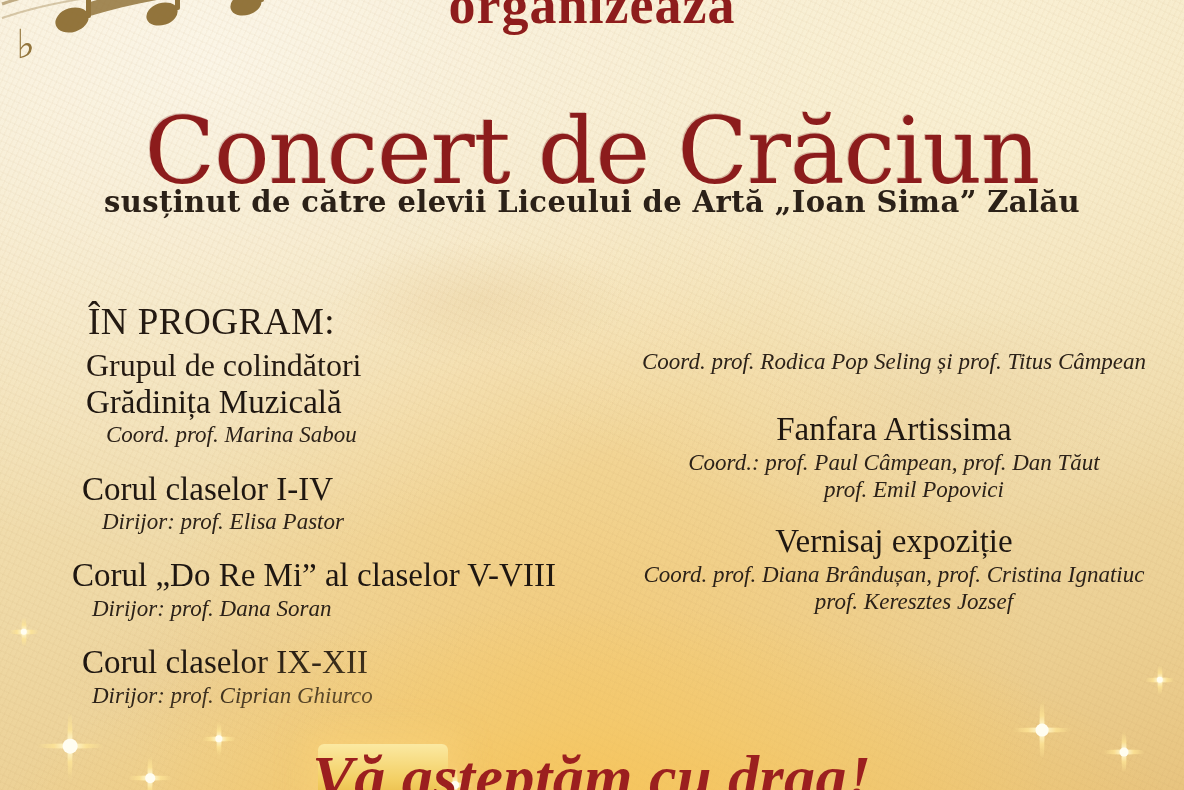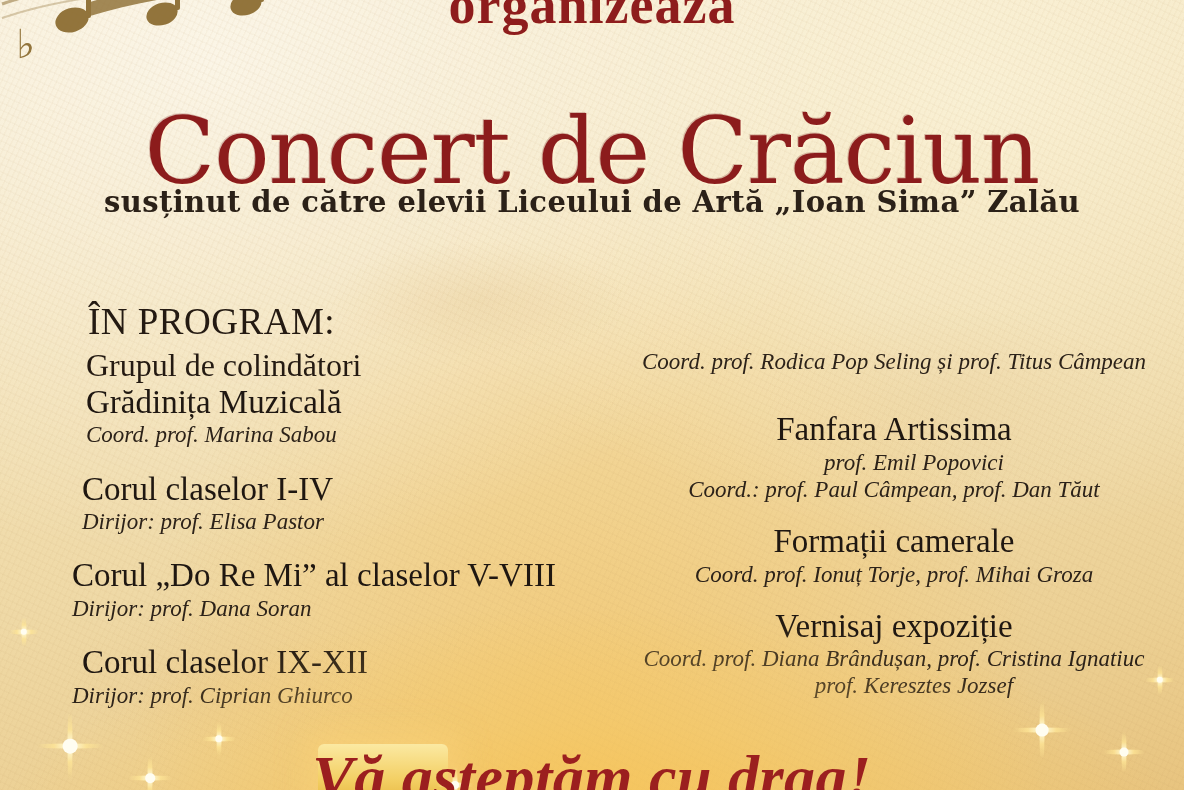--- a/index.html
+++ b/index.html
@@ -151,21 +151,21 @@
     font-style: italic;
     font-size: 23px;
     line-height: 1.18;
     text-align: center;
     color: #2c2219;
   }
   .sub.ind { padding-left: 40px; }
 
   .col-left .pre, .col-left .name, .col-left .sub { text-align: left; }
   .col-left .name { padding-left: 10px; }
-  .col-left .sub  { padding-left: 10px; }
+  .col-left .sub  { padding-left: 10px; margin-left: 20px; }
   .col-left .entry.first .name,
   .col-left .entry.first .pre,
   .col-left .entry.first .sub { padding-left: 14px; }
 
   .col-right .sub.ind { text-align: center; }
 
   
   .bottom-line {
     position: absolute;
     top: 742px;
@@ -260,26 +260,22 @@
       <div class="sub" style="padding-left:0;">Dirijor: prof. Ciprian Ghiurco</div>
     </div>
   </div>
 
   <div class="col col-right">
     <div class="entry">
       <div class="sub">Coord. prof. Rodica Pop Seling și prof. Titus Câmpean</div>
     </div>
     <div class="entry" style="margin-top:36px;">
       <div class="name">Fanfara Artissima</div>
+      <div class="sub">Coord.: prof. Paul Câmpean, prof. Dan Tăut</div>
       <div class="sub ind">prof. Emil Popovici</div>
-      <div class="sub">Coord.: prof. Paul Câmpean, prof. Dan Tăut</div>
-    </div>
-    <div class="entry" style="margin-top:20px;">
-      <div class="name">Formații camerale</div>
-      <div class="sub">Coord. prof.  Ionuț Torje, prof. Mihai Groza</div>
     </div>
     <div class="entry" style="margin-top:20px;">
       <div class="name">Vernisaj expoziție</div>
       <div class="sub">Coord. prof.  Diana Brândușan, prof. Cristina Ignatiuc</div>
       <div class="sub ind">prof. Keresztes Jozsef</div>
     </div>
   </div>
 
   <div class="gold-glow"></div>
   <div class="gift"></div>

